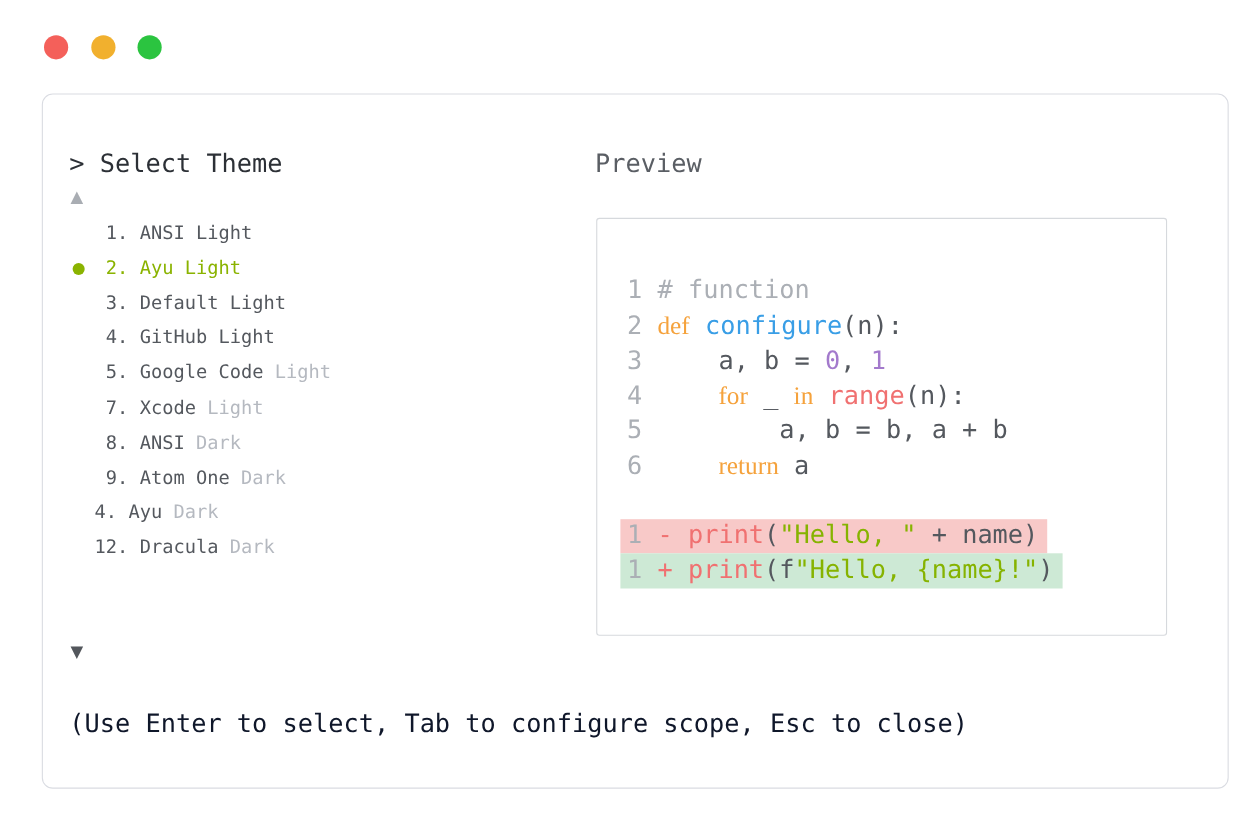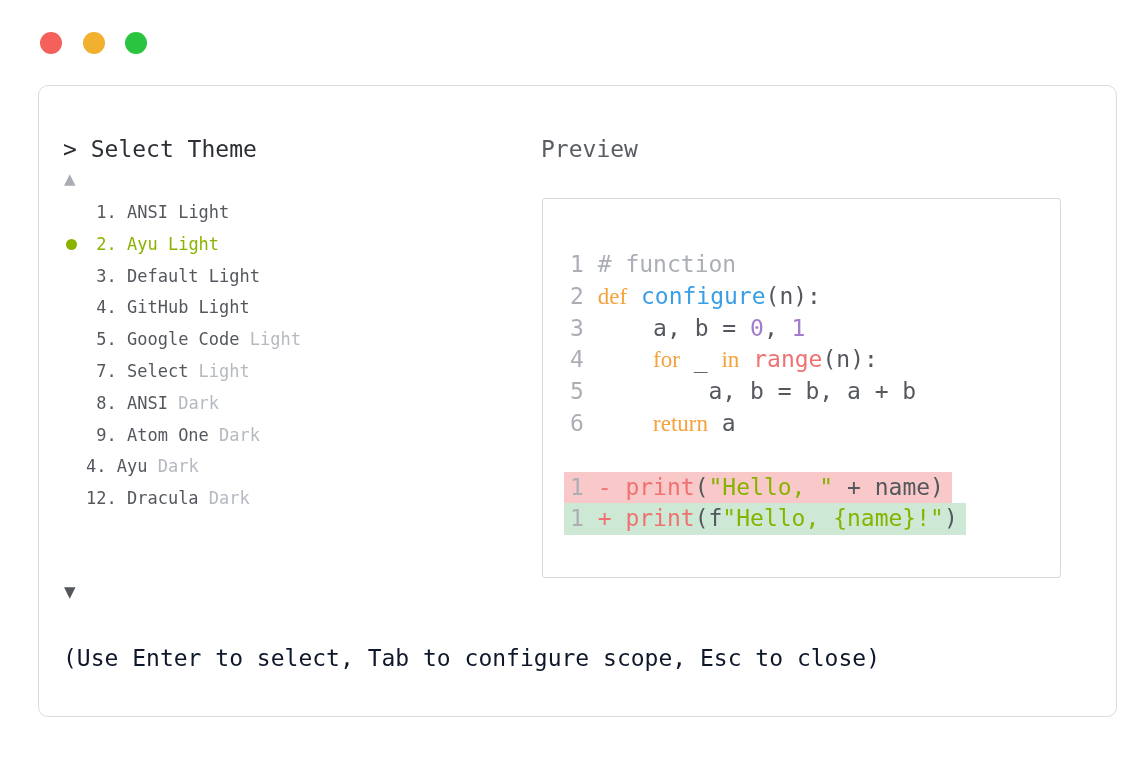--- a/index.html
+++ b/index.html
@@ -72,21 +72,21 @@
   <div class="prompt">&gt; Select Theme</div>
   <div class="preview-label">Preview</div>
 
   <div class="arrow up">▲</div>
   <div class="theme-list">
       <div class="list-row"><span class="cell num"> 1. </span><span class="cell name">ANSI</span><span class="cell variant"> Light</span></div>
       <div class="list-row selected"><span class="bullet"></span><span class="cell num"> 2. </span><span class="cell name">Ayu</span><span class="cell variant"> Light</span></div>
       <div class="list-row"><span class="cell num"> 3. </span><span class="cell name">Default</span><span class="cell variant"> Light</span></div>
       <div class="list-row"><span class="cell num"> 4. </span><span class="cell name">GitHub</span><span class="cell variant"> Light</span></div>
       <div class="list-row"><span class="cell num"> 5. </span><span class="cell name">Google Code</span><span class="cell variant dim"> Light</span></div>
-      <div class="list-row"><span class="cell num"> 7. </span><span class="cell name">Select</span><span class="cell variant dim"> Light</span></div>
+      <div class="list-row"><span class="cell num"> 7. </span><span class="cell name">Xcode</span><span class="cell variant dim"> Light</span></div>
       <div class="list-row"><span class="cell num"> 8. </span><span class="cell name">ANSI</span><span class="cell variant dim"> Dark</span></div>
       <div class="list-row"><span class="cell num"> 9. </span><span class="cell name">Atom One</span><span class="cell variant dim"> Dark</span></div>
       <div class="list-row"><span class="cell num">4. </span><span class="cell name">Ayu</span><span class="cell variant dim"> Dark</span></div>
       <div class="list-row"><span class="cell num">12. </span><span class="cell name">Dracula</span><span class="cell variant dim"> Dark</span></div>
     </div>
   <div class="arrow down">▼</div>
 
   <div class="preview-box">
     <div class="code">
         <div class="code-line"><span class="tok lineno">1 </span><span class="tok comment"># function</span></div>

